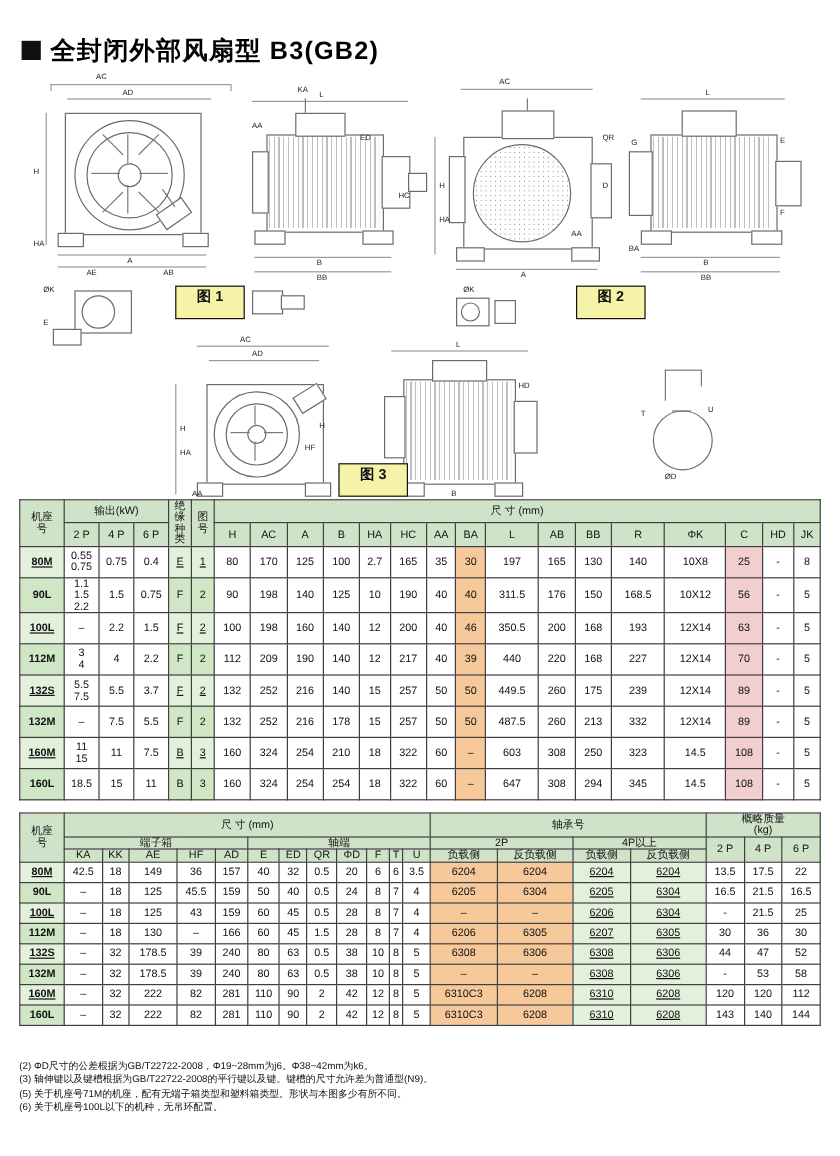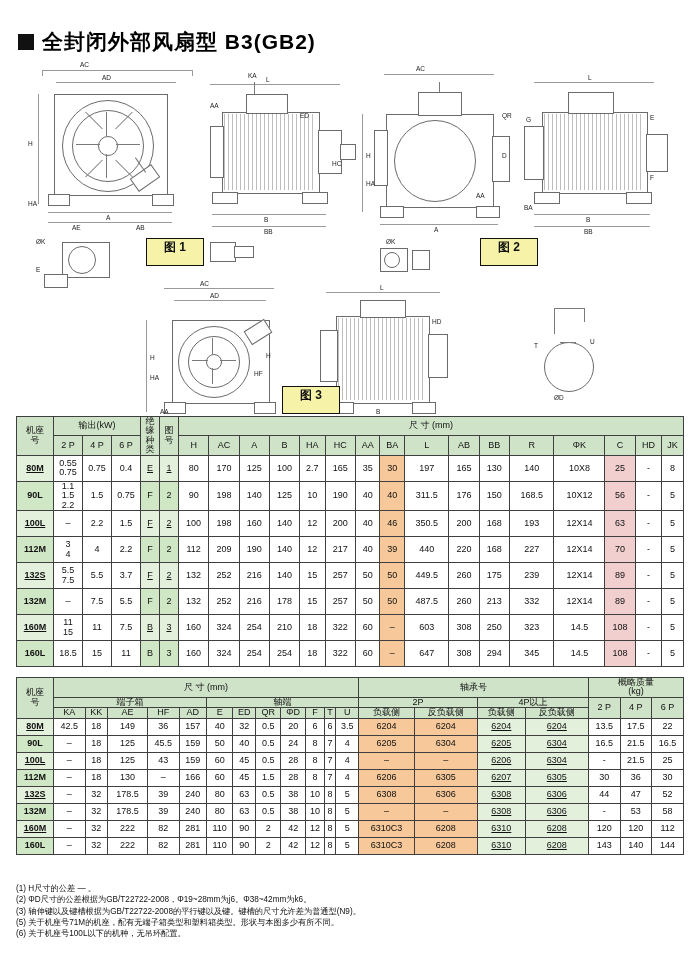--- a/index.html
+++ b/index.html
@@ -695,18 +695,17 @@
         <td class="g1 sm">6310</td>
         <td class="g1 sm">6208</td>
         <td class="wh sm">143</td>
         <td class="wh sm">140</td>
         <td class="wh sm">144</td>
       </tr>
     </tbody>
   </table>
 
 <div class="notes">
-  <div>(1) H尺寸的公差 — 。</div>
   <div>(2) ΦD尺寸的公差根据为GB/T22722-2008，Φ19~28mm为j6。Φ38~42mm为k6。</div>
   <div>(3) 轴伸键以及键槽根据为GB/T22722-2008的平行键以及键。键槽的尺寸允许差为普通型(N9)。</div>
   <div>(5) 关于机座号71M的机座，配有无端子箱类型和塑料箱类型。形状与本图多少有所不同。</div>
   <div>(6) 关于机座号100L以下的机种，无吊环配置。</div>
 </div>
 
 </body></html>

